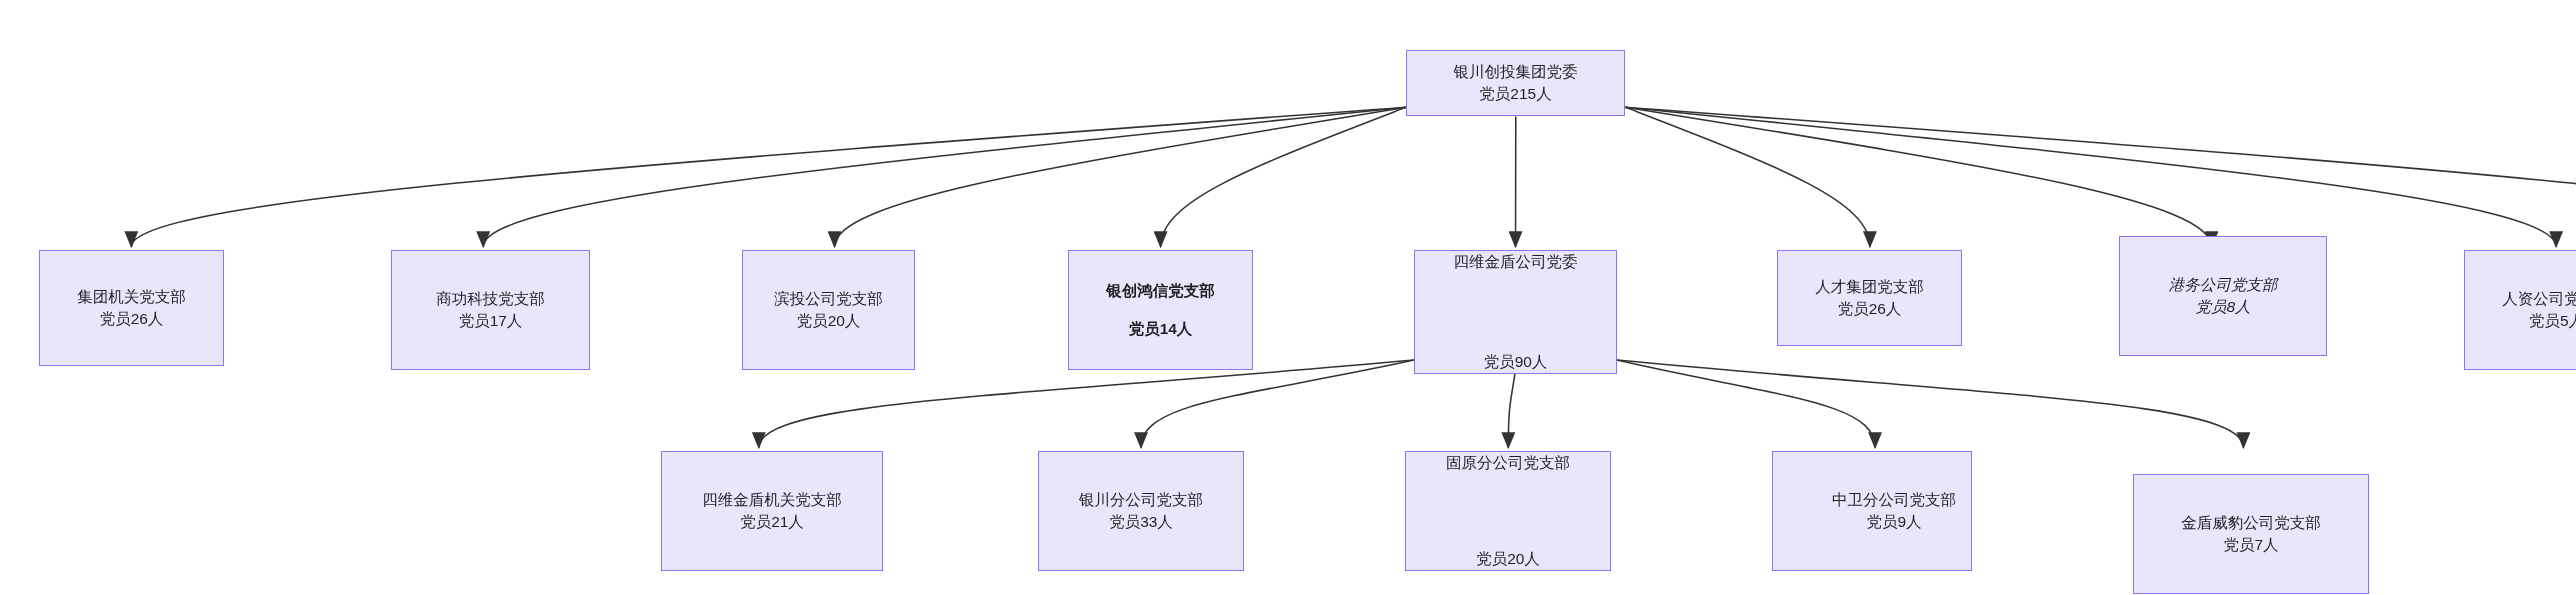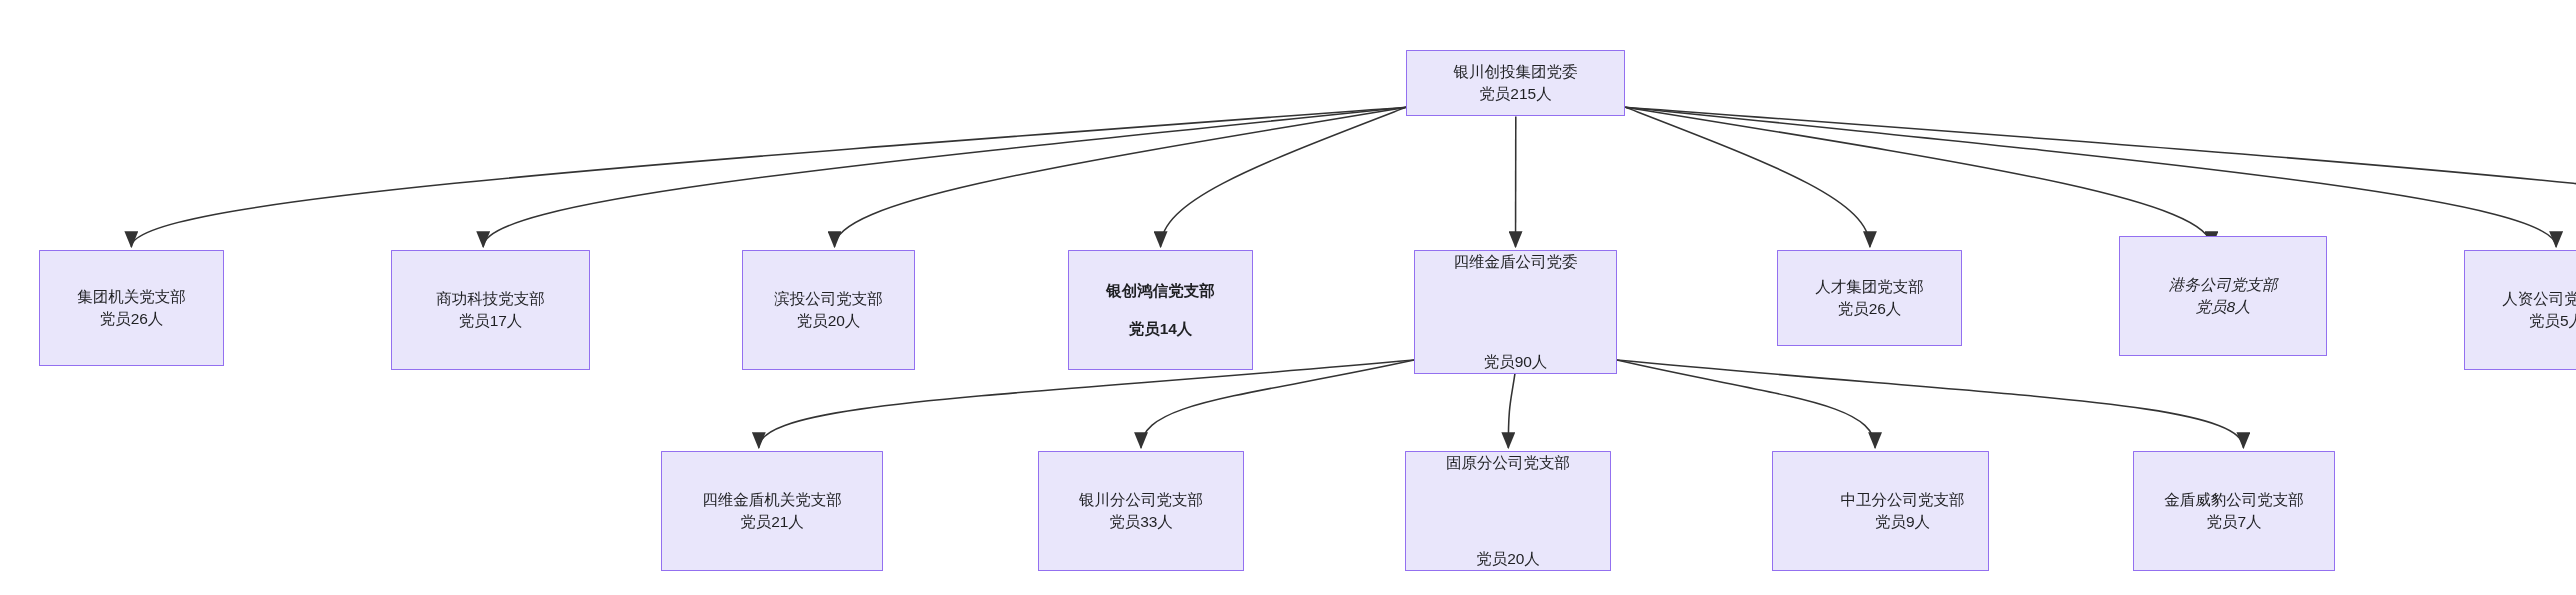--- a/index.html
+++ b/index.html
@@ -117,23 +117,23 @@
         <span class="line2">党员21人</span>
       </div>
       <div class="node" style="left: 1038px; top: 451px; width: 206px; height: 120px;">
         <span class="line1">银川分公司党支部</span>
         <span class="line2">党员33人</span>
       </div>
       <div class="node" style="left: 1405px; top: 451px; width: 206px; height: 120px; justify-content: space-between;">
         <span class="line1">固原分公司党支部</span>
         <span class="line2">党员20人</span>
       </div>
-      <div class="node" style="left: 1772px; top: 451px; width: 217px; height: 120px; padding-left: 44px;">
+      <div class="node" style="left: 1772px; top: 451px; width: 200px; height: 120px; padding-left: 44px;">
         <span class="line1">中卫分公司党支部</span>
         <span class="line2">党员9人</span>
       </div>
-      <div class="node" style="left: 2133px; top: 451px; width: 202px; height: 120px; justify-content: center;">
+      <div class="node" style="left: 2133px; top: 474px; width: 236px; height: 120px; justify-content: center;">
         <span class="line1">金盾威豹公司党支部</span>
         <span class="line2">党员7人</span>
       </div>
     </div>
 </div>
 
 
 </body></html>

